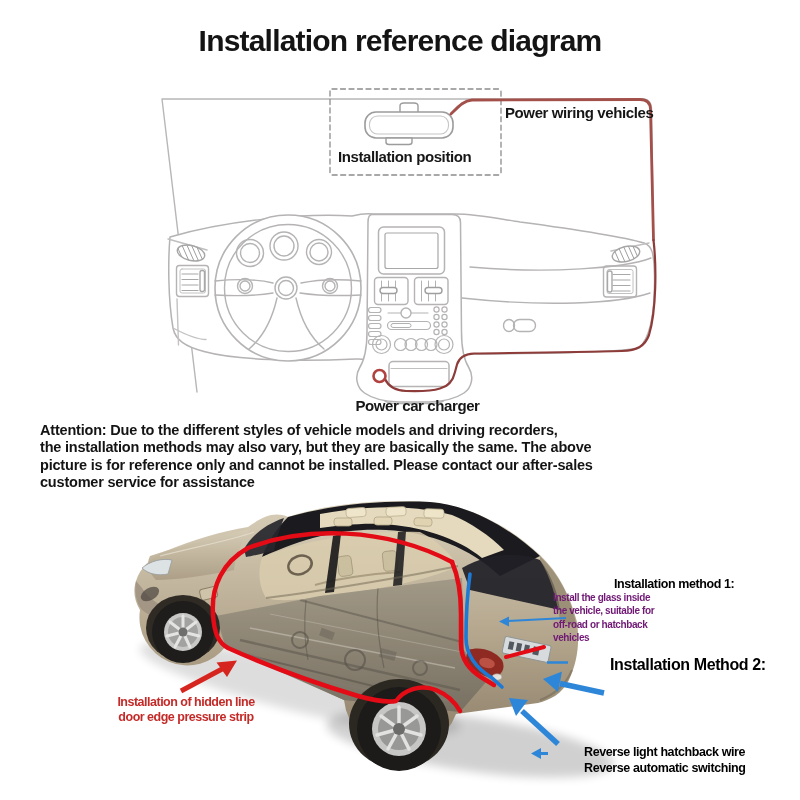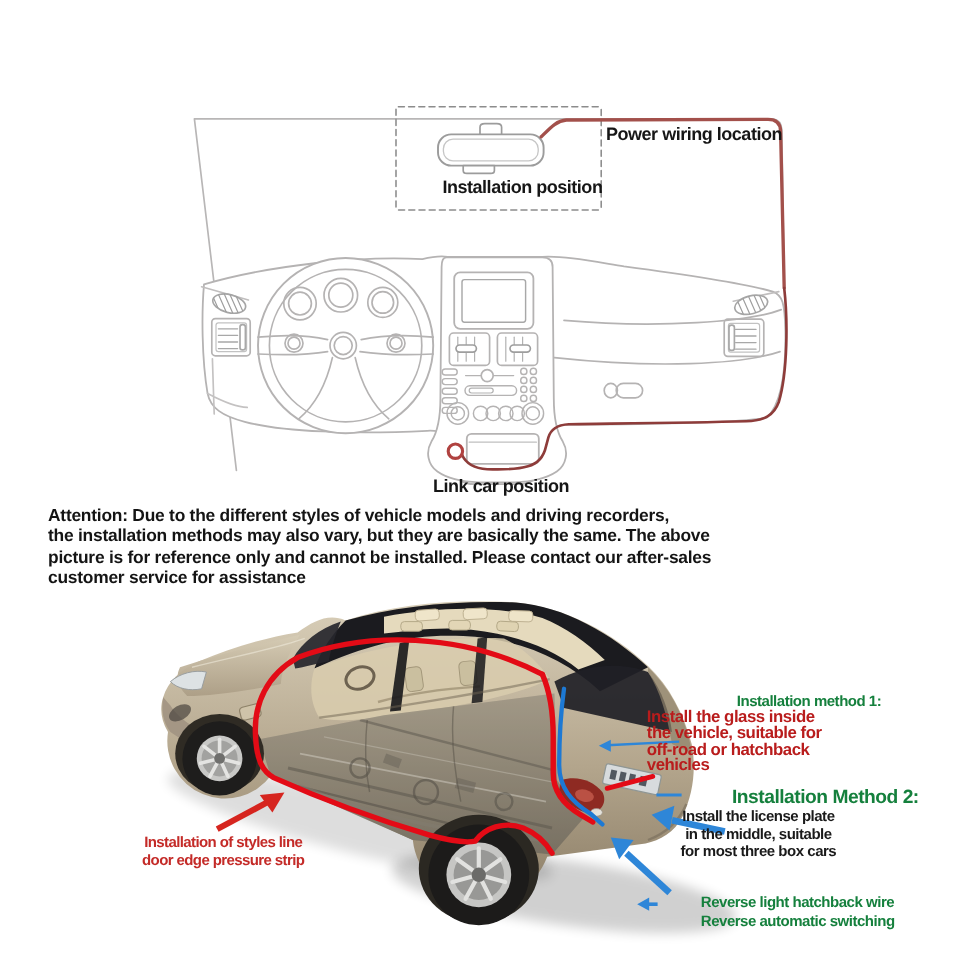--- a/index.html
+++ b/index.html
@@ -2,26 +2,26 @@
 <html><head>
 <meta charset="utf-8">
 <style>
   html,body{margin:0;padding:0;background:#fff;}
   .stage{position:relative;width:800px;height:800px;background:#fff;overflow:hidden;
          font-family:"Liberation Sans","DejaVu Sans",sans-serif;}
   svg{position:absolute;left:0;top:0;}
   .lbl{position:absolute;font-weight:bold;color:#161616;white-space:pre-line;line-height:1.15;}
   .title{left:0;top:24px;width:800px;text-align:center;font-size:30px;letter-spacing:-0.8px;color:#141414;}
   .power{left:505px;top:104px;font-size:15px;letter-spacing:-0.4px;}
-  .instpos{left:338px;top:148px;width:164px;text-align:right;font-size:15px;letter-spacing:-0.4px;}
+  .instpos{left:338px;top:148px;width:164px;text-align:left;font-size:15px;letter-spacing:-0.4px;}
   .charger{left:345px;top:397px;width:145px;text-align:center;font-size:15px;letter-spacing:-0.4px;}
   .attention{left:40px;top:422px;width:720px;text-align:left;font-size:14.5px;line-height:17.4px;letter-spacing:-0.2px;color:#141414;}
-  .cyan{color:#15803d;padding-left:44px;}
+  .cyan{color:#000000;padding-left:44px;}
   .m1h{left:570px;top:577px;font-size:12.5px;letter-spacing:-0.4px;}
-  .m1b{left:539px;top:591px;font-size:14px;line-height:13.4px;letter-spacing:-0.4px;color:#b91c1c;}
+  .m1b{left:553px;top:591px;font-size:10px;line-height:13.4px;letter-spacing:-0.4px;color:#701a75;}
   .m2h{left:566px;top:656px;font-size:16px;letter-spacing:-0.4px;text-align:center;}
   .m2b{left:557px;top:673px;width:150px;text-align:center;font-size:12.5px;line-height:14.6px;letter-spacing:-0.4px;color:#1a1a1a;}
   .rev{left:540px;top:745px;font-size:12.5px;line-height:15.8px;letter-spacing:-0.4px;}
   .strip{left:104px;top:695px;width:164px;text-align:center;font-size:12.5px;line-height:15.4px;letter-spacing:-0.5px;color:#C42B28;}
 </style>
 </head>
 <body>
 
 <div class="stage">
 
@@ -343,37 +343,35 @@
         <polygon points="531,753.5 541,748 541,759" stroke="none"></polygon>
       </g>
       <g stroke="#d6251f" fill="#d6251f">
         <line x1="181" y1="691" x2="223" y2="668.5" stroke-width="5"></line>
         <polygon points="237,660.5 216.5,662.5 227,677" stroke="none"></polygon>
       </g>
     </g>
   </g>
 </svg>
 
-
-<div class="lbl power">Power wiring location</div>
+<div class="lbl title">Installation reference diagram</div>
+
+<div class="lbl power">Power wiring vehicles</div>
 <div class="lbl instpos">Installation position</div>
-<div class="lbl charger">Link car position</div>
+<div class="lbl charger">Power car charger</div>
 
 <div class="lbl attention">Attention: Due to the different styles of vehicle models and driving recorders,
 the installation methods may also vary, but they are basically the same. The above
 picture is for reference only and cannot be installed. Please contact our after-sales
 customer service for assistance</div>
 
 <div class="lbl cyan m1h">Installation method 1:</div>
 <div class="lbl m1b">Install the glass inside
 the vehicle, suitable for
 off-road or hatchback
 vehicles</div>
 <div class="lbl cyan m2h">Installation Method 2:</div>
-<div class="lbl m2b">Install the license plate
-in the middle, suitable
-for most three box cars</div>
 <div class="lbl cyan rev">Reverse light hatchback wire
 Reverse automatic switching</div>
-<div class="lbl strip">Installation of styles line
+<div class="lbl strip">Installation of hidden line
 door edge pressure strip</div>
 
 </div>
 
 </body></html>

